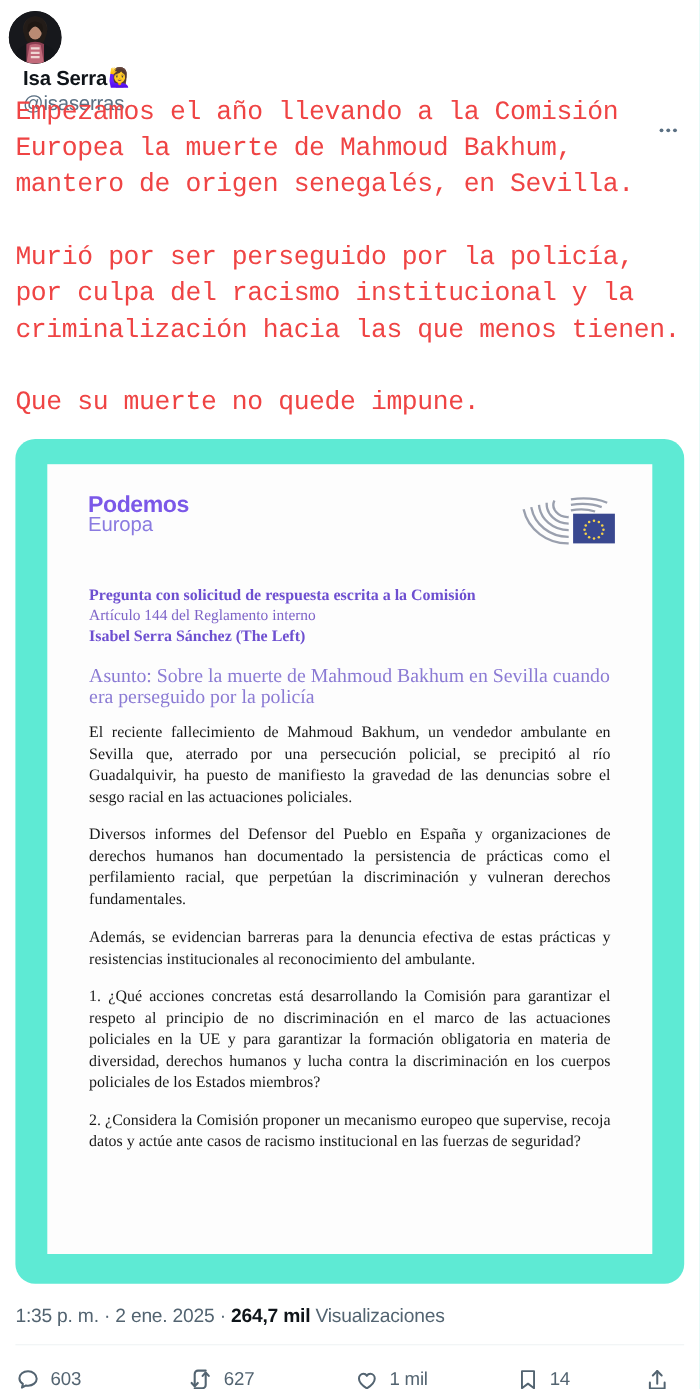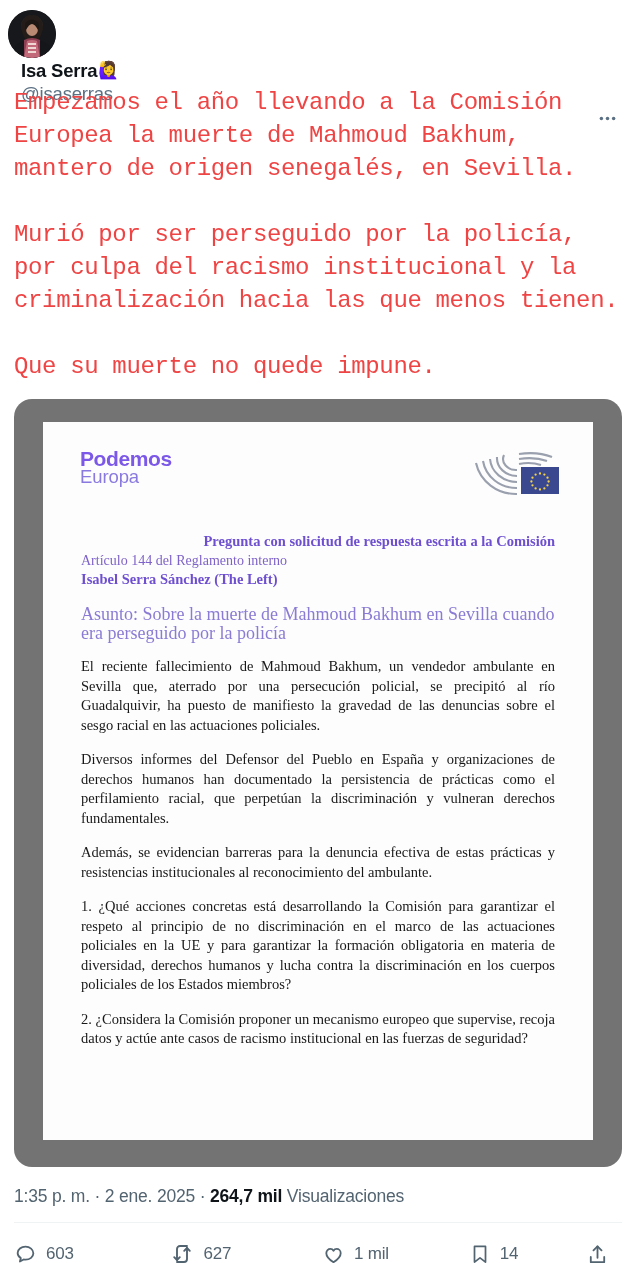--- a/index.html
+++ b/index.html
@@ -71,21 +71,21 @@
     white-space: pre-wrap;
     word-wrap: break-word;
     font-family: Liberation Mono, monospace;
   }
 
   
   .media-card {
     margin: 16px 14px 0 14px;
     width: 608px;
     height: 768px;
-    background: #737373;
+    background: #5eead4;
     border-radius: 18px;
     padding: 23px 29px 27px 29px;
     overflow: hidden;
   }
   .doc-page {
     background: #fdfdfd;
     width: 100%;
     height: 100%;
     padding: 20px 18px 10px 18px;
     overflow: hidden;
@@ -121,21 +121,20 @@
   .doc-body {
     padding: 0 20px 0 20px;
     font-family: "Liberation Serif", serif;
   }
   .doc-title-block { margin-top: 18px; }
   .doc-title {
     font-size: 14.5px;
     font-weight: bold;
     color: #6d4fd0;
     line-height: 19px;
-    text-align: right;
   }
   .doc-rule {
     font-size: 14px;
     color: #7e63c8;
     line-height: 19px;
   }
   .doc-author {
     font-size: 14.5px;
     font-weight: bold;
     color: #6d4fd0;

